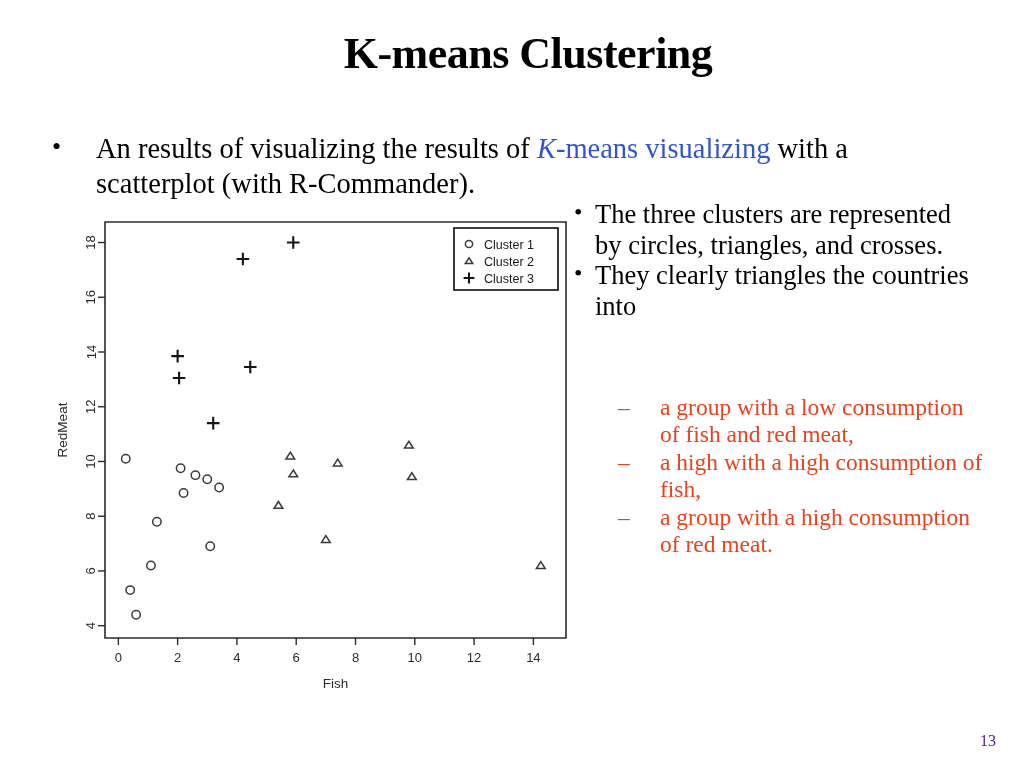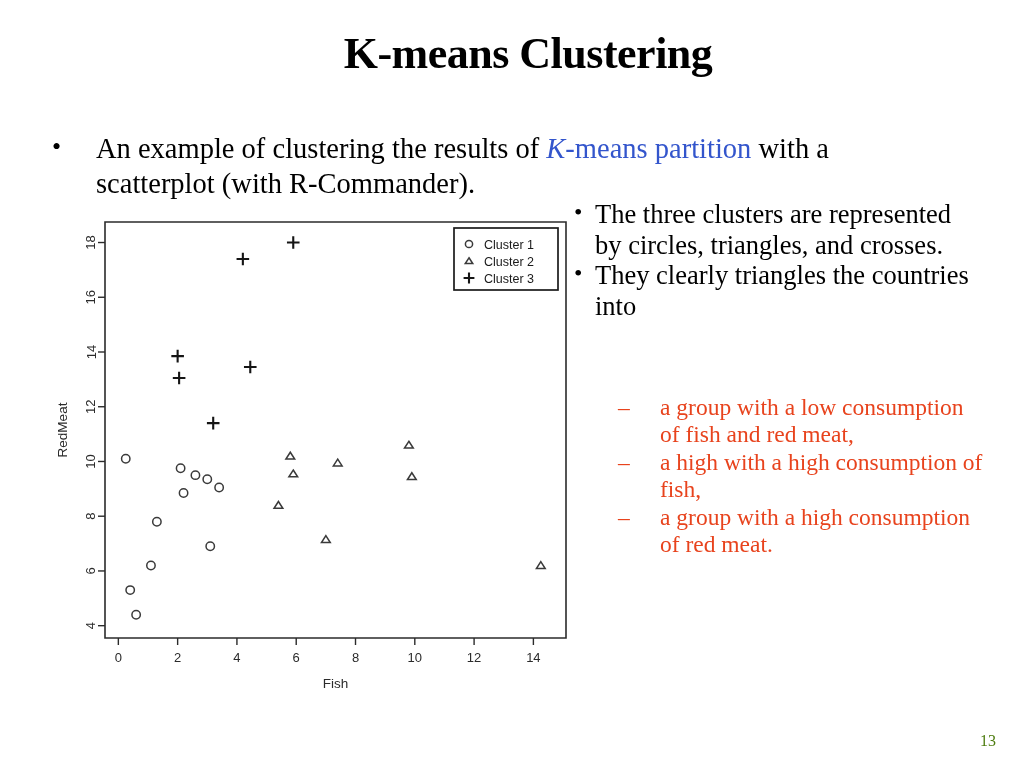--- a/index.html
+++ b/index.html
@@ -98,21 +98,21 @@
     display: block;
     margin-left: 42px;
   }
 
   
   #page-number {
     position: absolute;
     right: 28px;
     bottom: 18px;
     font-size: 16px;
-    color: #4d7c0f;
+    color: #4c1d95;
   }
 
   
   #chart-figure {
     position: absolute;
     left: 55px;
     top: 212px;
     width: 530px;
     height: 480px;
   }
@@ -161,21 +161,21 @@
     fill: #1a1a1a;
   }
 </style>
 </head>
 <body>
 
 <div id="slide-title">K-means Clustering</div>
 
 <div id="bullet-main">
   <span class="bullet-dot">•</span>
-  <span class="bullet-text"><span>An example of clustering the results of </span><span class="kmeans-blue"><span class="ital">K</span><span>-means partition</span></span><span> with a scatterplot (with R-Commander).</span></span>
+  <span class="bullet-text"><span>An results of visualizing the results of </span><span class="kmeans-blue"><span class="ital">K</span><span>-means visualizing</span></span><span> with a scatterplot (with R-Commander).</span></span>
 </div>
 
 <div id="right-col">
   <div class="rb-item">
     <span class="bullet-dot">•</span>
     <span class="rb-text">The three clusters are represented by circles, triangles, and crosses.</span>
   </div>
   <div class="rb-item">
     <span class="bullet-dot">•</span>
     <span class="rb-text">They clearly triangles the countries into</span>

